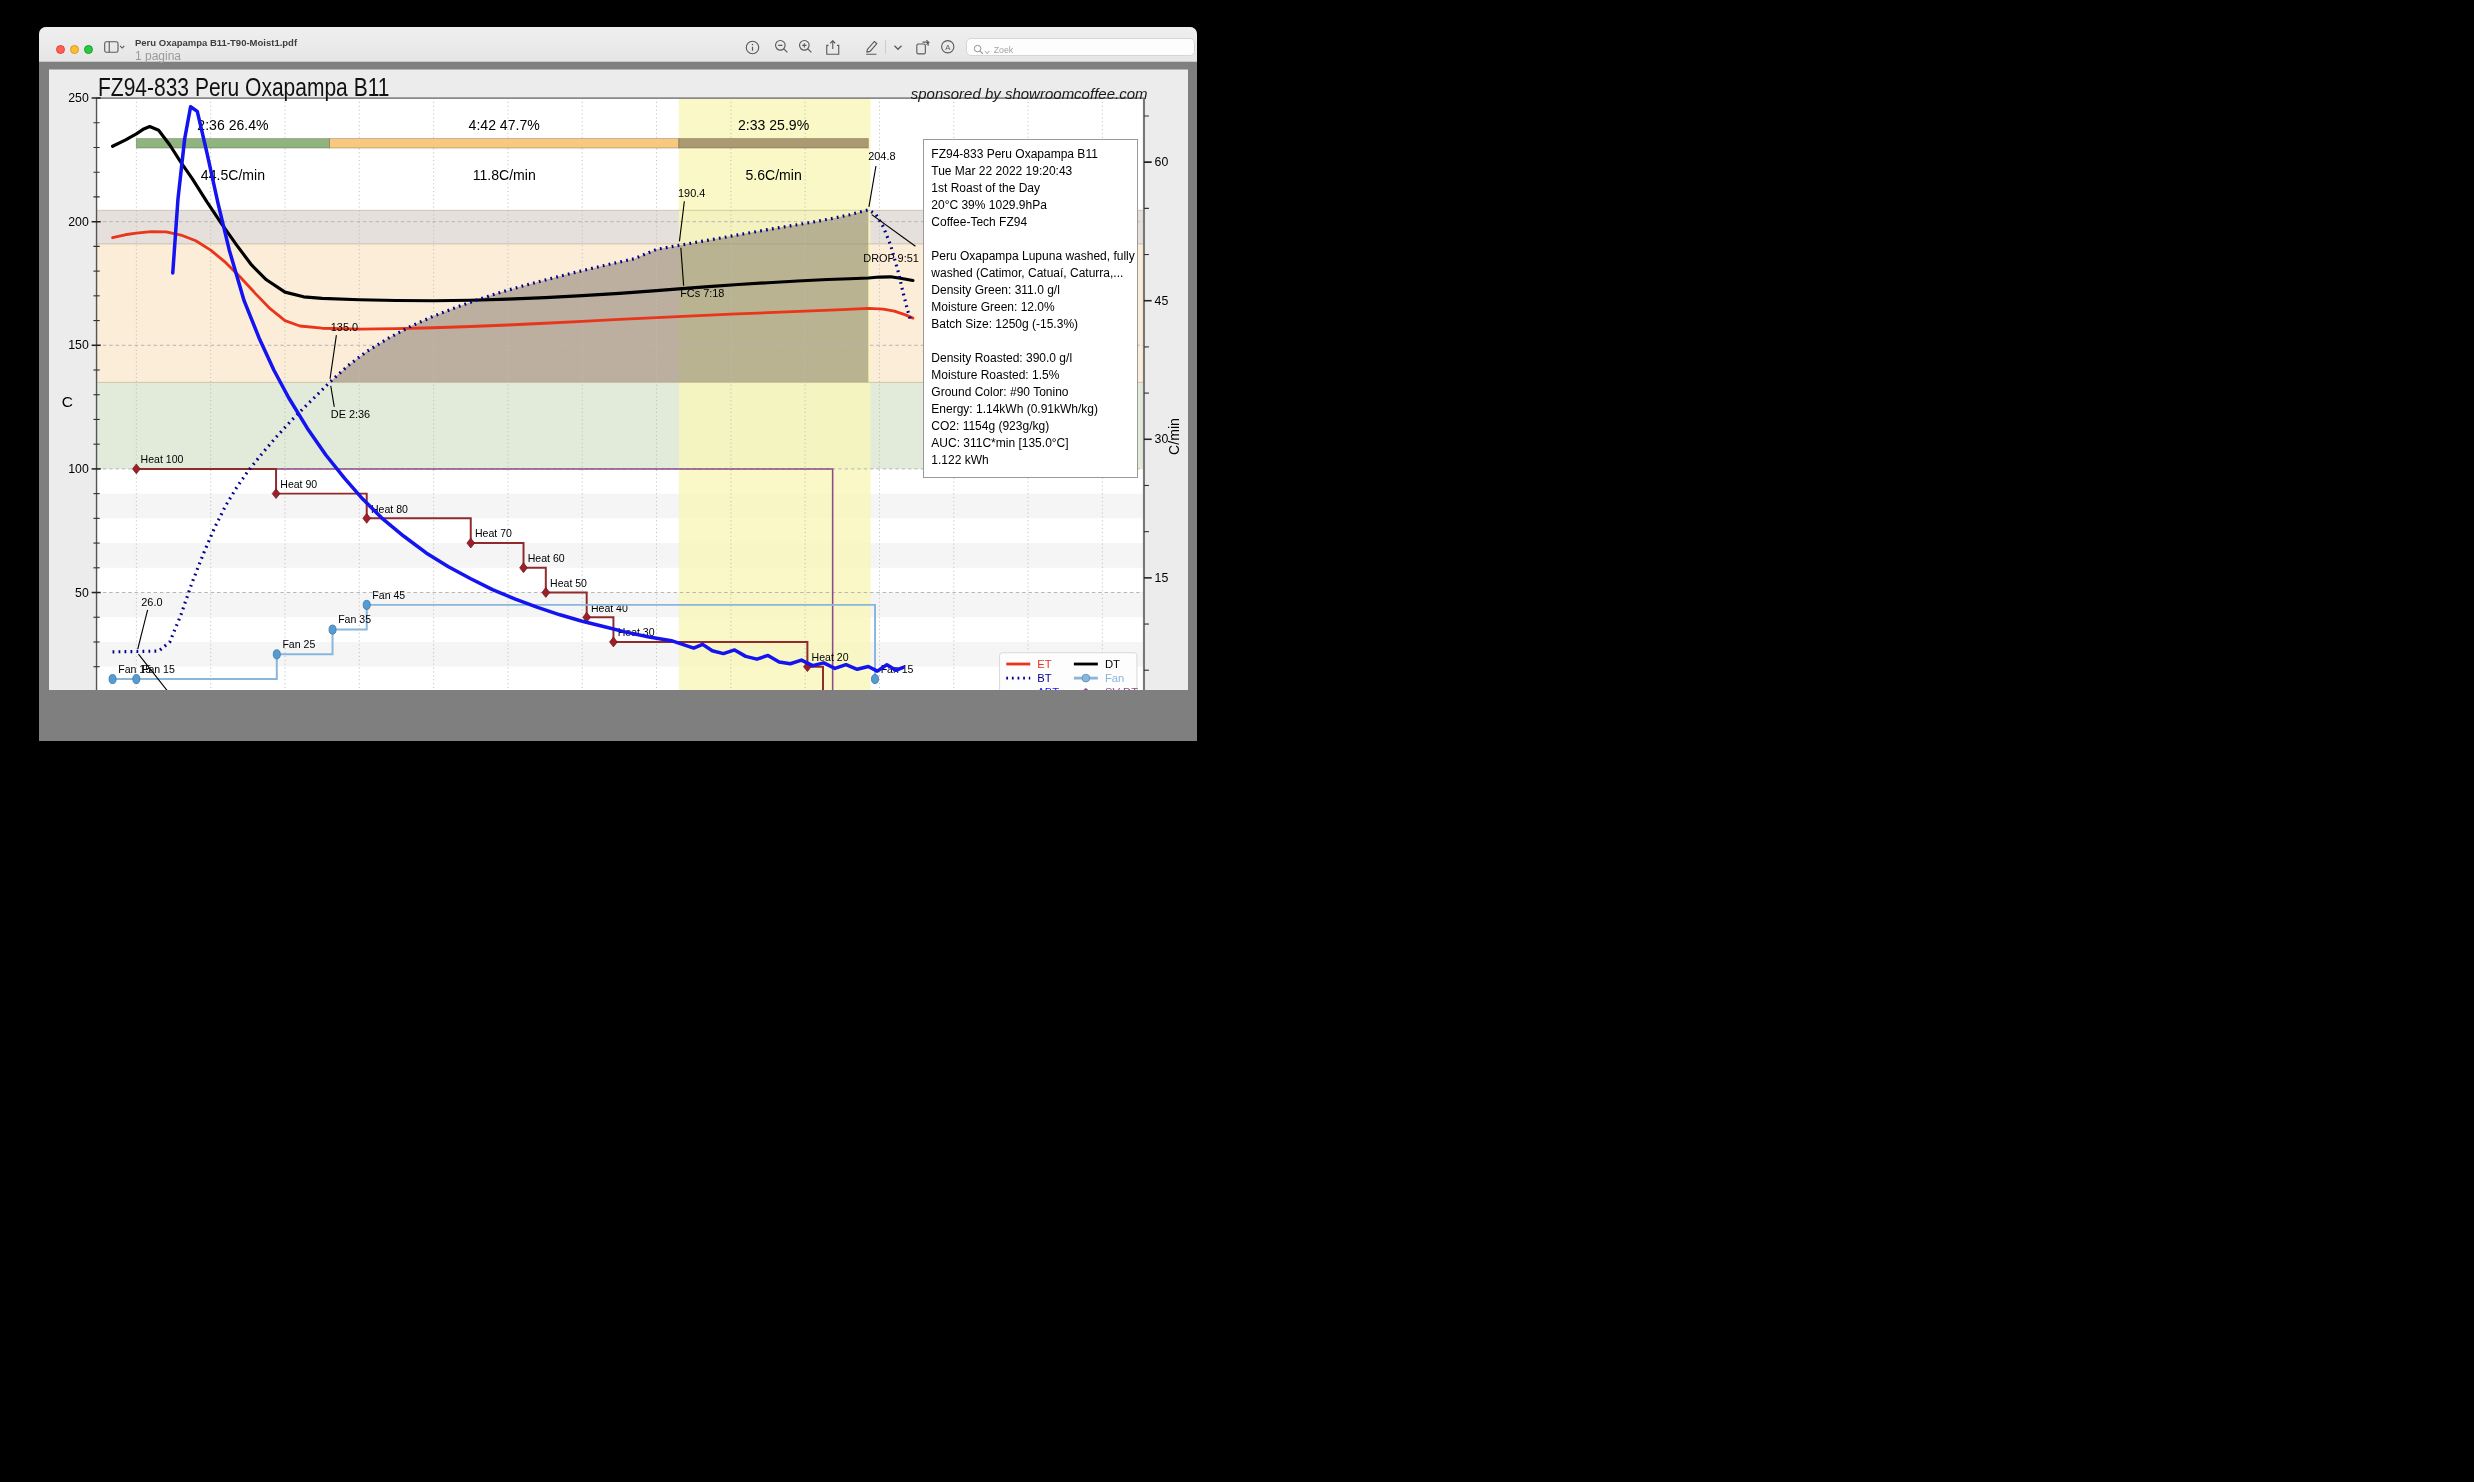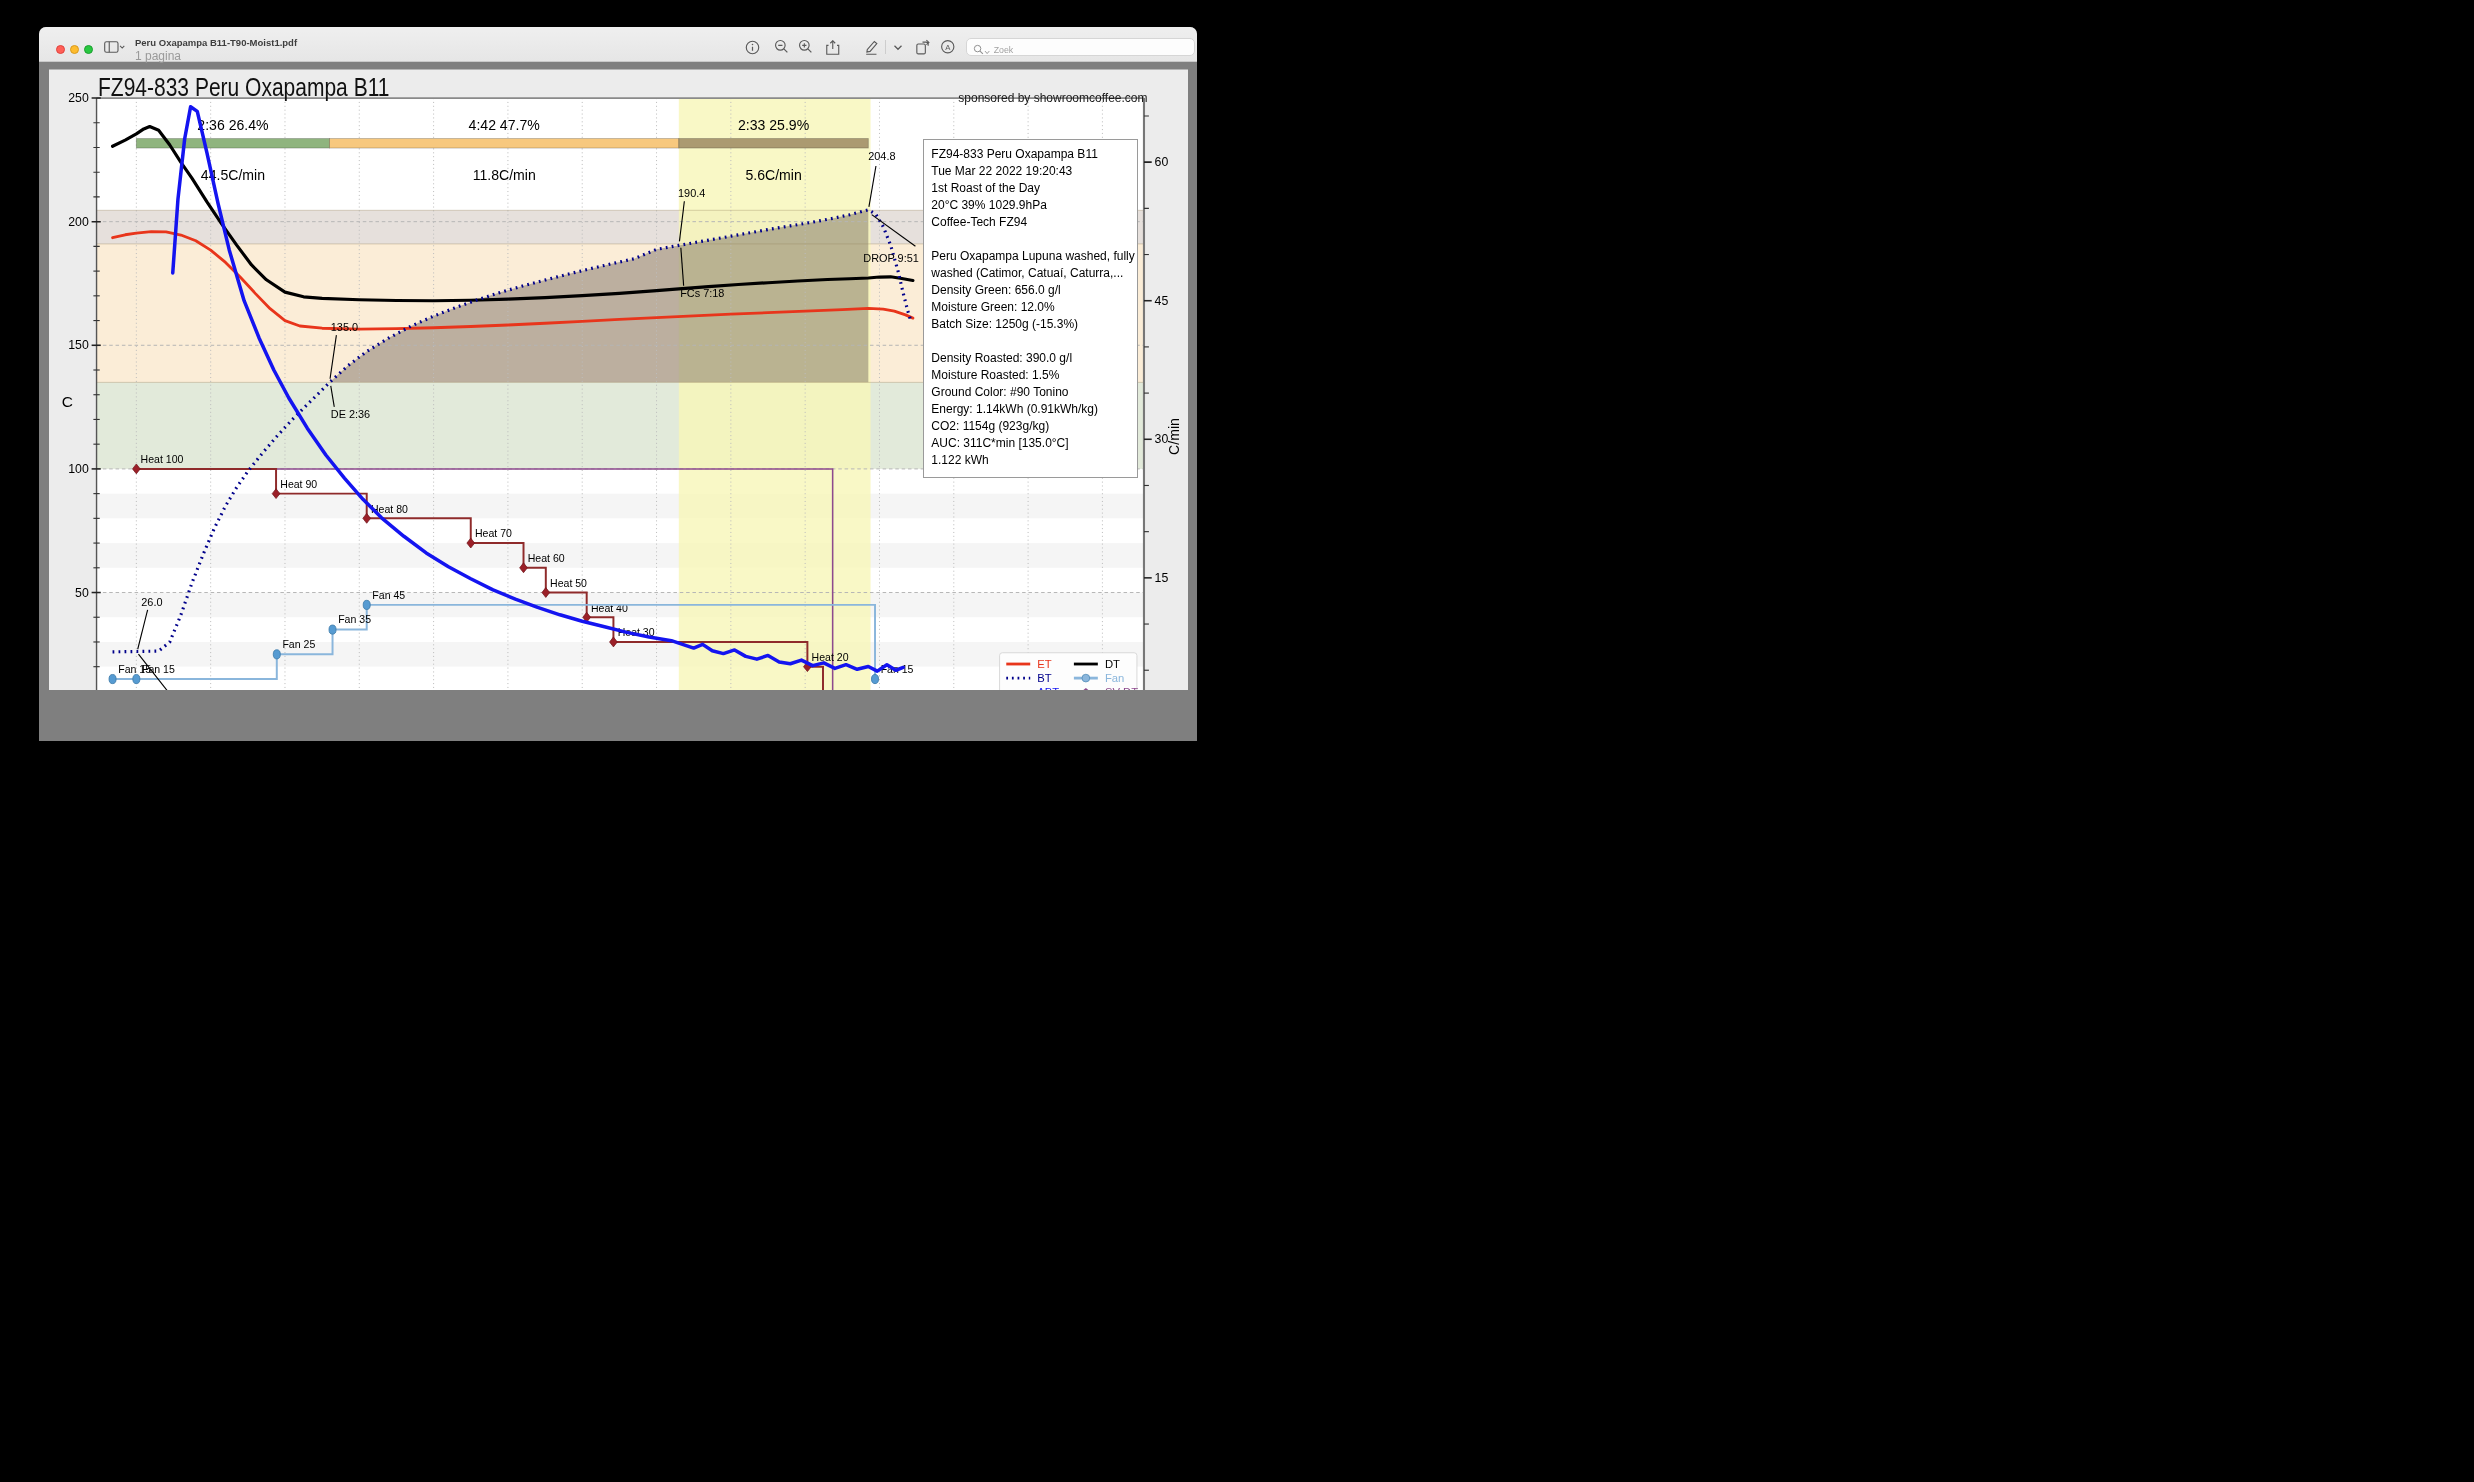--- a/index.html
+++ b/index.html
@@ -30,21 +30,21 @@
   .searchbox { position:absolute; top:10.6px; height:18.3px; background:#fdfdfd;
                border:0.7px solid #d6d6d6; border-radius:5px; display:flex; align-items:flex-end;
                padding:0 5.6px; color:#8f8f8f; }
   .searchbox .ph { font-size:8.8px; color:#a2a2a2; margin-left:3.5px; }
 
   .page { position:absolute; left:9.5px; top:42px; width:1139px; height:621px;
           background:#ececec; overflow:hidden; border-top:0.7px solid #b5b5b5; }
 
   .chart-title { position:absolute; left:49px; top:2.8px; font-size:25px; color:#111;
                  transform:scaleX(.84); transform-origin:left top; white-space:nowrap; }
-  .sponsor { position:absolute; right:40px; top:21px; font-size:12px; color:#1a1a1a; }
+  .sponsor { position:absolute; right:40px; top:15px; font-size:15px; color:#1a1a1a;font-style:italic; }
 
   .infobox { position:absolute; left:874px; top:69px; width:215px; height:339px;
              background:#fff; border:0.7px solid #9a9a9a; padding:6.3px 0 0 7.8px; overflow:hidden; }
   .infobox .line { font-size:12px; line-height:17px; color:#000; white-space:nowrap; }
 
   svg text { font-family:"Liberation Sans", sans-serif; }
 </style>
 </head>
 <body>
 
@@ -313,21 +313,21 @@
 
       <div class="infobox" id="infobox">
           <div class="line">FZ94-833 Peru Oxapampa B11</div>
           <div class="line">Tue Mar 22 2022 19:20:43</div>
           <div class="line">1st Roast of the Day</div>
           <div class="line">20°C  39%  1029.9hPa</div>
           <div class="line">Coffee-Tech FZ94</div>
           <div class="line">&nbsp;</div>
           <div class="line">Peru Oxapampa Lupuna washed, fully</div>
           <div class="line"> washed (Catimor, Catuaí, Caturra,...</div>
-          <div class="line">Density Green: 656.0 g/l</div>
+          <div class="line">Density Green: 311.0 g/l</div>
           <div class="line">Moisture Green: 12.0%</div>
           <div class="line">Batch Size: 1250g (-15.3%)</div>
           <div class="line">&nbsp;</div>
           <div class="line">Density Roasted: 390.0 g/l</div>
           <div class="line">Moisture Roasted: 1.5%</div>
           <div class="line">Ground Color: #90 Tonino</div>
           <div class="line">Energy: 1.14kWh (0.91kWh/kg)</div>
           <div class="line">CO2: 1154g (923g/kg)</div>
           <div class="line">AUC: 311C*min [135.0°C]</div>
           <div class="line">1.122 kWh</div>

